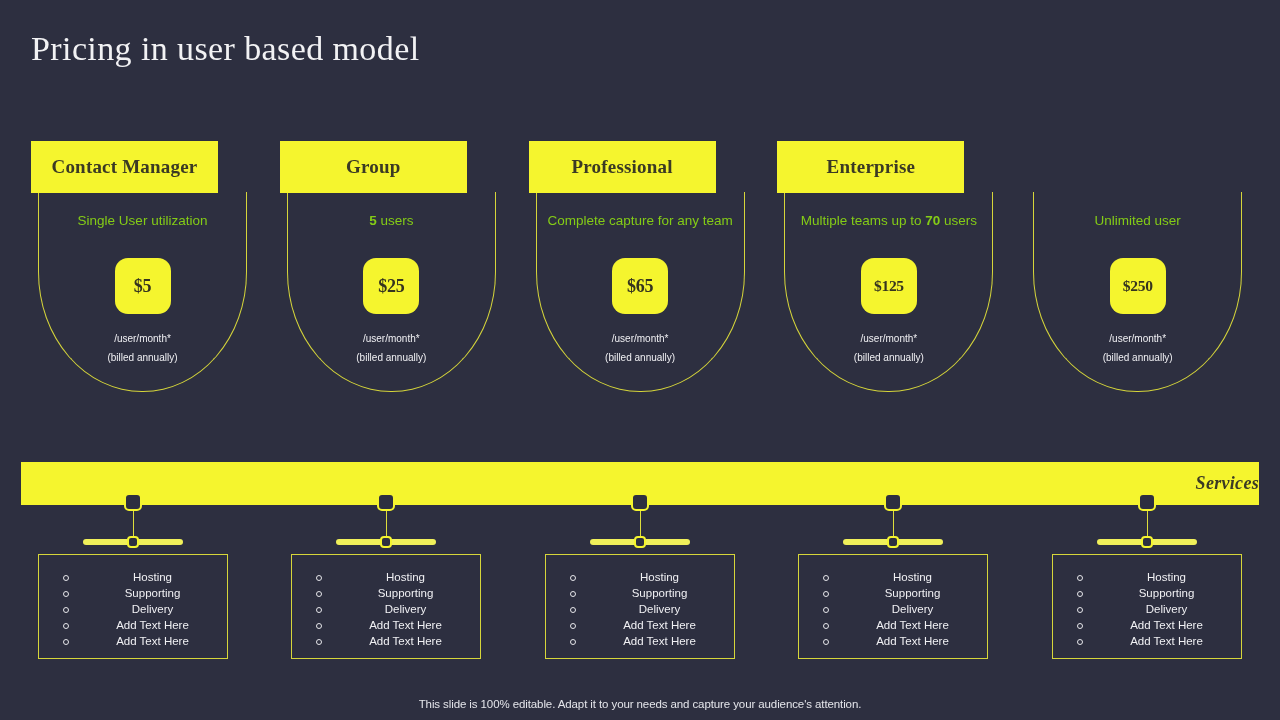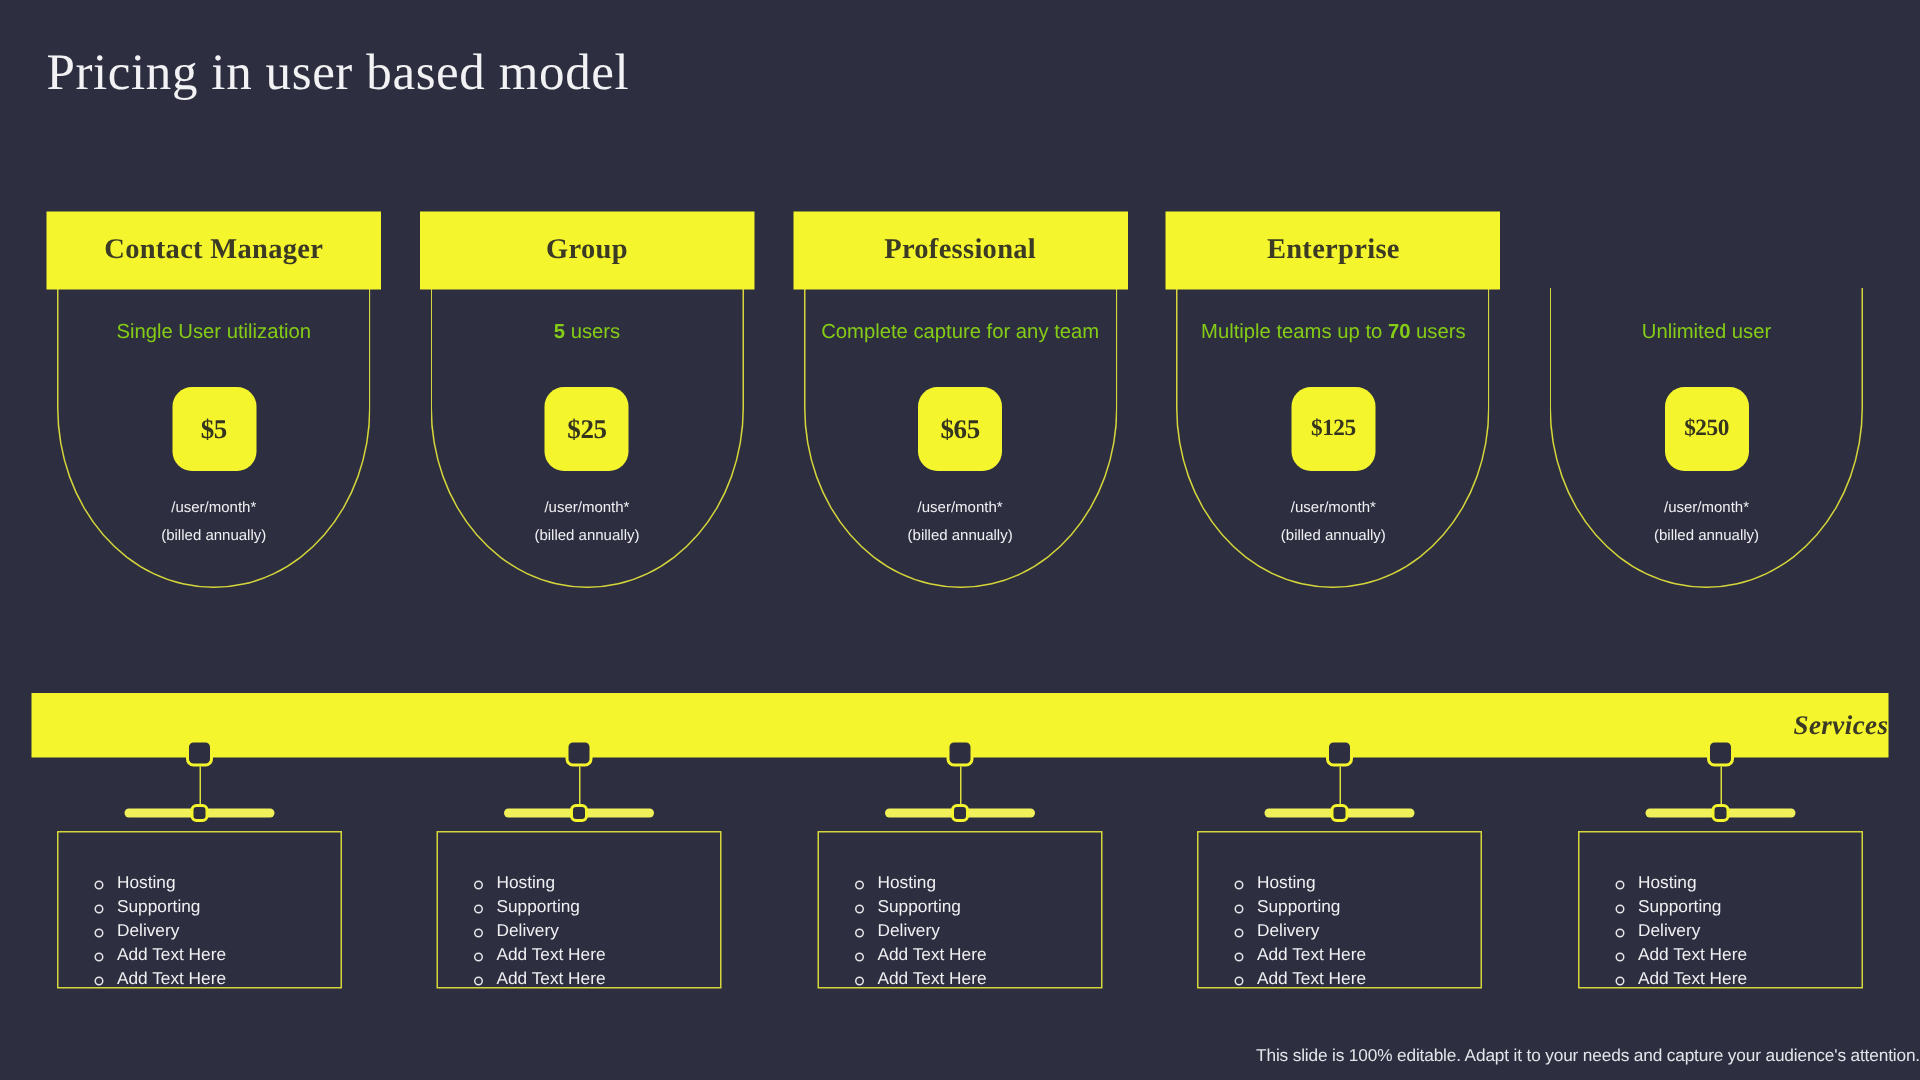--- a/index.html
+++ b/index.html
@@ -68,21 +68,21 @@
     border: 1px solid #d6d63a;
     border-top: none;
     border-bottom-left-radius: 104px 120px;
     border-bottom-right-radius: 104px 120px;
   }
 
   .card-head {
     position: absolute;
     left: 0;
     top: 0;
-    width: 223px;
+    width: 187px;
     height: 52px;
     background: #f5f52e;
     display: flex;
     align-items: center;
     justify-content: center;
   }
 
   .card-head-label {
     font-family: "Liberation Serif", serif;
     font-weight: bold;
@@ -213,22 +213,23 @@
   .svc-box {
     position: absolute;
     top: 554px;
     width: 190px;
     height: 105px;
     border: 1px solid #d6d63a;
   }
 
   .svc-list {
     list-style: none;
-    margin: 26px 0 0 22px;
+    margin: 14px 0 0 22px;
     padding: 0;
+    text-align: center;
   }
 
   .svc-item {
     font-size: 11.5px;
     line-height: 16px;
     color: #f0f0f3;
     position: relative;
     padding-left: 17px;
   }
 
@@ -242,21 +243,21 @@
     border: 1px solid #e6e6ea;
     border-radius: 50%;
   }
 
   
   .footer-note {
     position: absolute;
     left: 0;
     top: 698px;
     width: 1280px;
-    text-align: right;
+    text-align: center;
     font-size: 11.5px;
     color: #e4e5ea;
     letter-spacing: -0.1px;
   }
 </style>
 </head>
 <body>
 
 <div class="slide">
 

